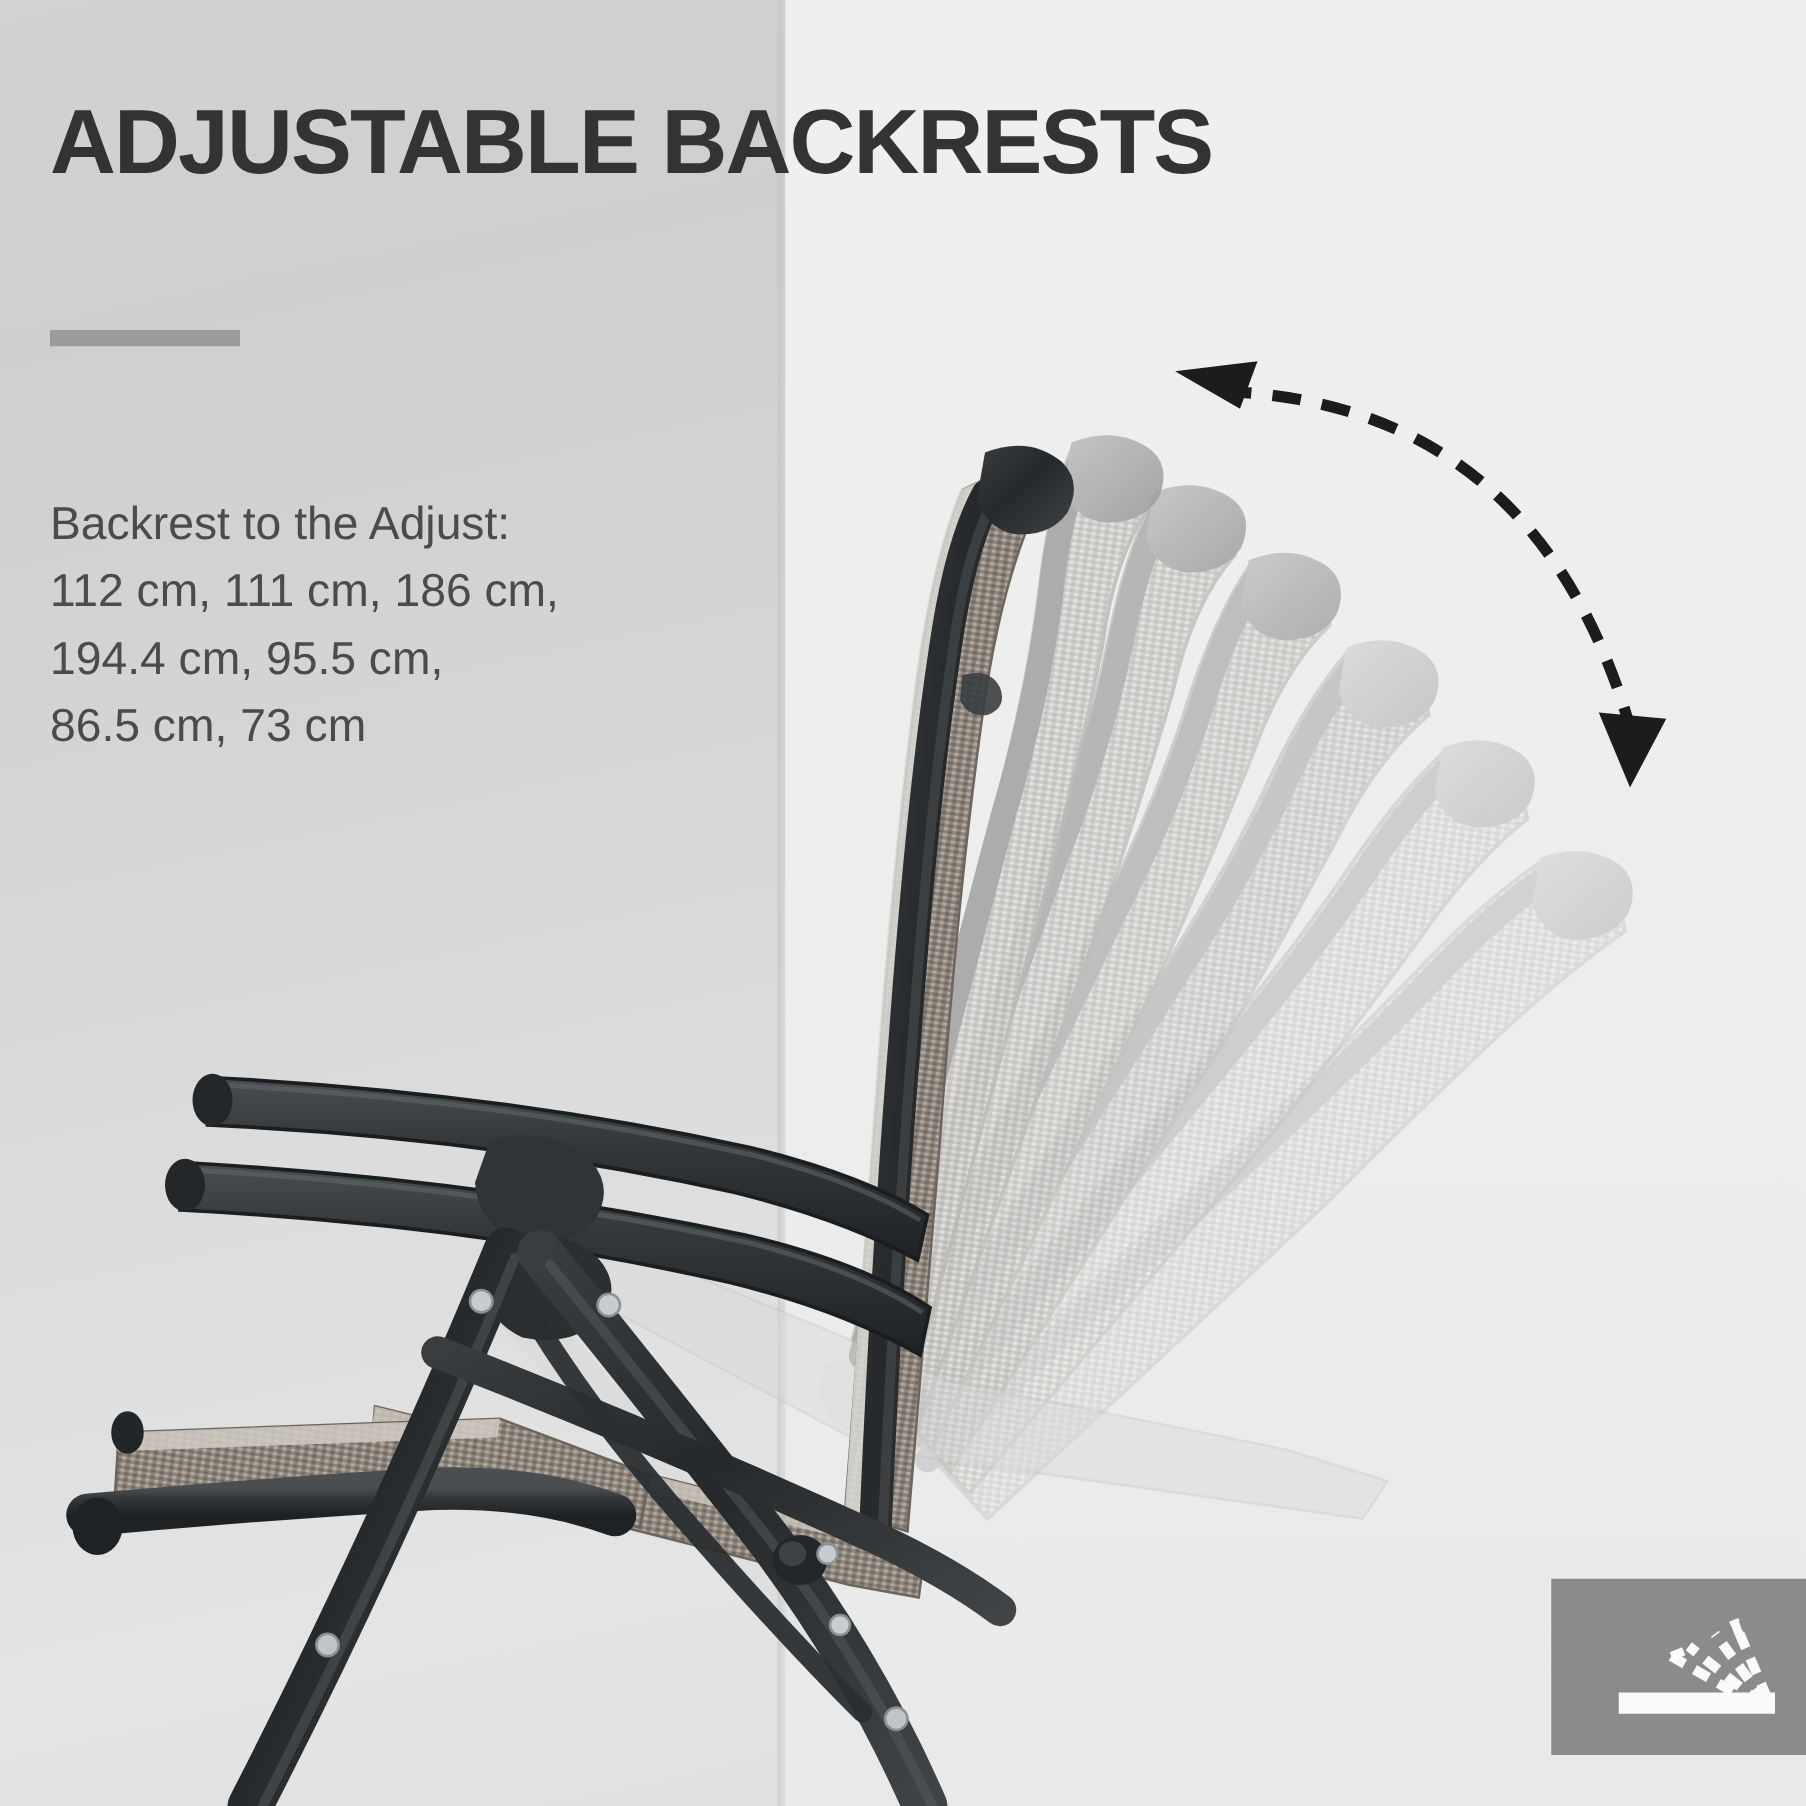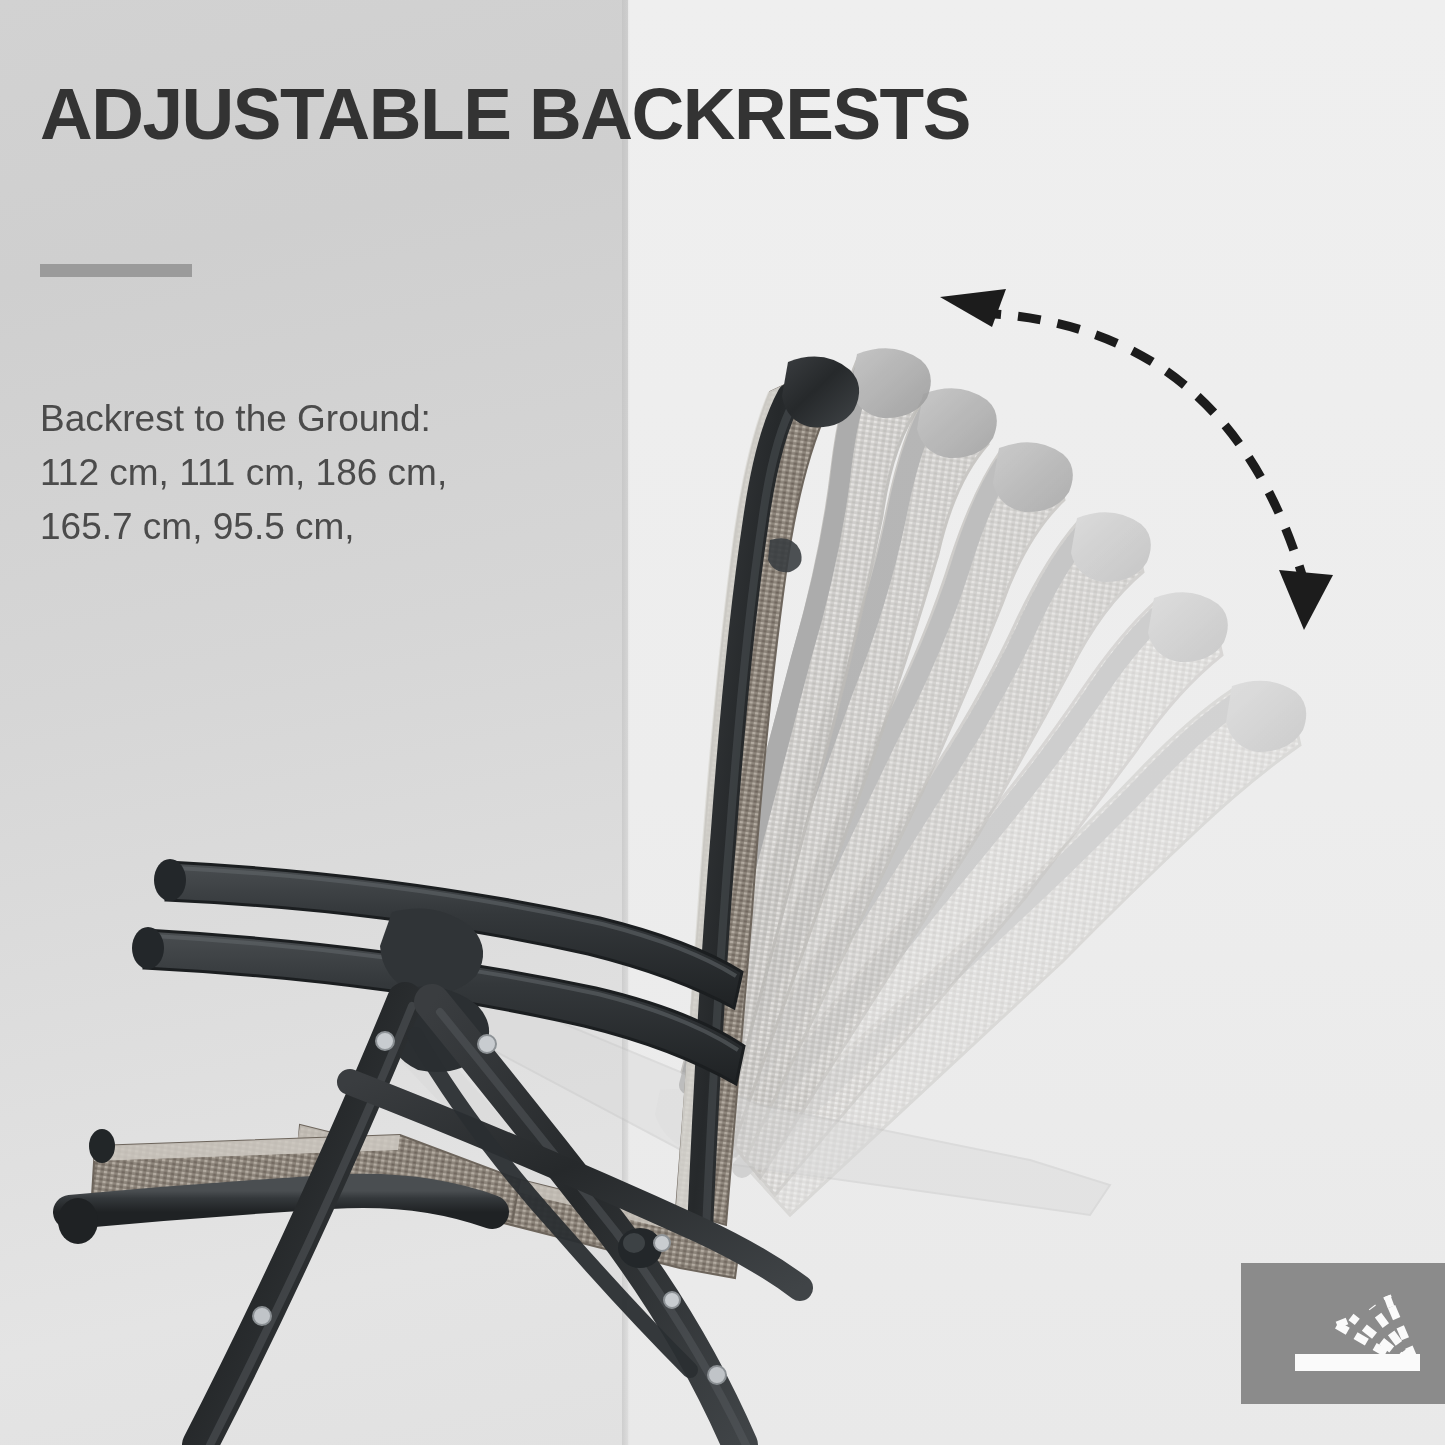--- a/index.html
+++ b/index.html
@@ -251,23 +251,24 @@
       <polygon points="349,305 403,310 374,365" fill="#1c1c1c"></polygon>
     </svg>
   </div>
 
   <div class="title">ADJUSTABLE BACKRESTS</div>
 
 
   <div class="accent-bar"></div>
 
   <div class="specs">
-    <div>Backrest to the Ground:</div>
+    <div>Backrest to the Adjust:</div>
     <div>112 cm, 111 cm, 186 cm,</div>
-    <div>165.7 cm, 95.5 cm,</div>
+    <div>194.4 cm, 95.5 cm,</div>
+    <div>86.5 cm, 73 cm</div>
   </div>
 
   <div class="badge">
     <svg viewBox="0 0 204 141" width="204" height="141" xmlns="http://www.w3.org/2000/svg">
       <rect x="54" y="91" width="125" height="17" fill="#fafafa"></rect>
       <g stroke="#fafafa" stroke-width="8" stroke-linecap="butt" fill="none">
         <path d="M173 96 L146 33" stroke-dasharray="13 9"></path>
         <path d="M171 98 L131 44" stroke-dasharray="13 9"></path>
         <path d="M168 100 L110 54" stroke-dasharray="13 9"></path>
         <path d="M164 101 L96 62" stroke-dasharray="13 9"></path>

